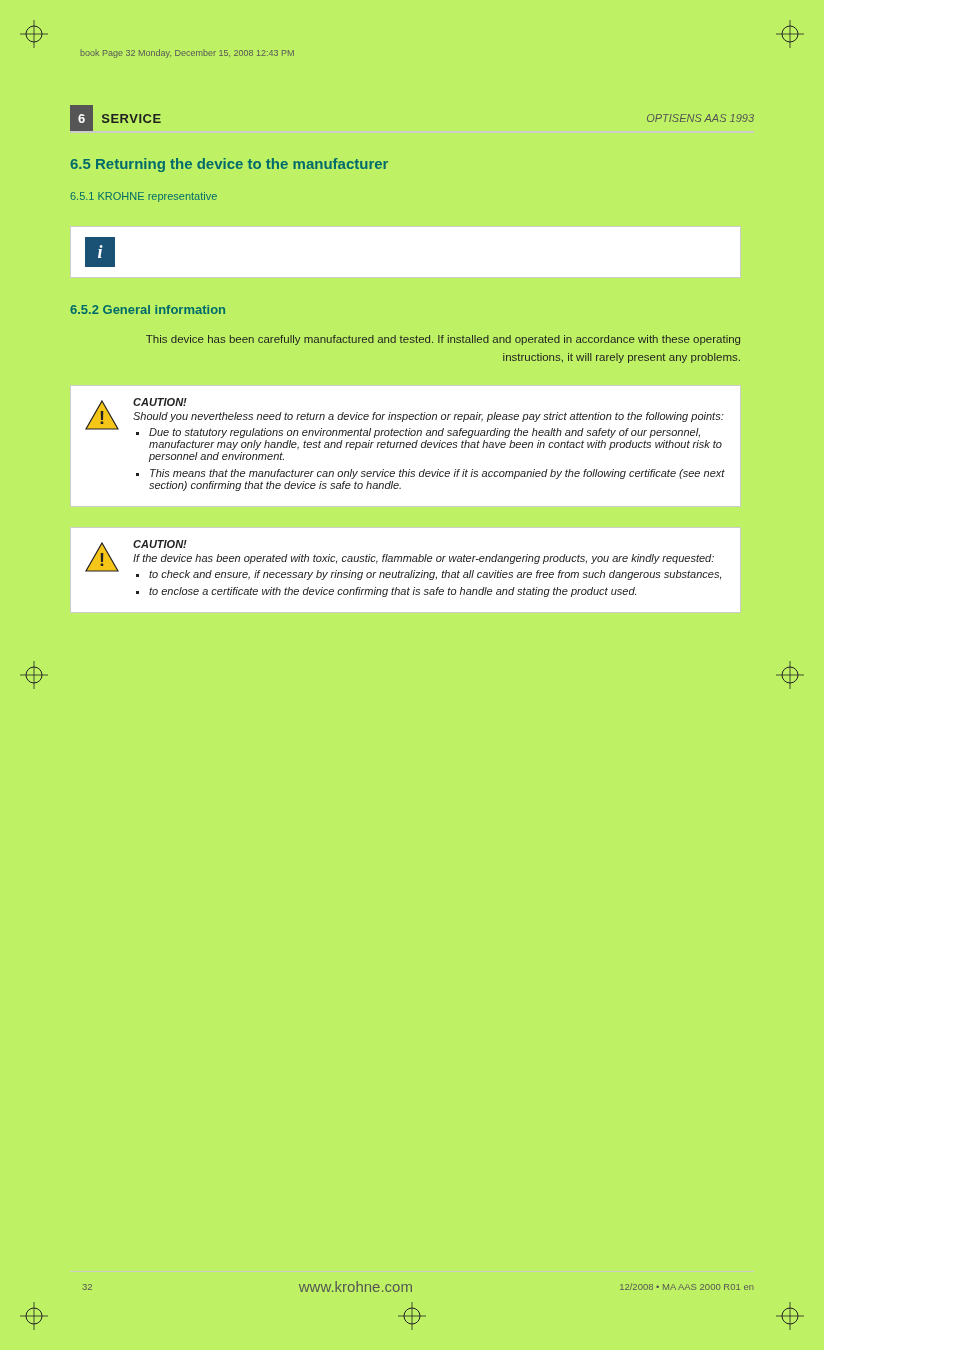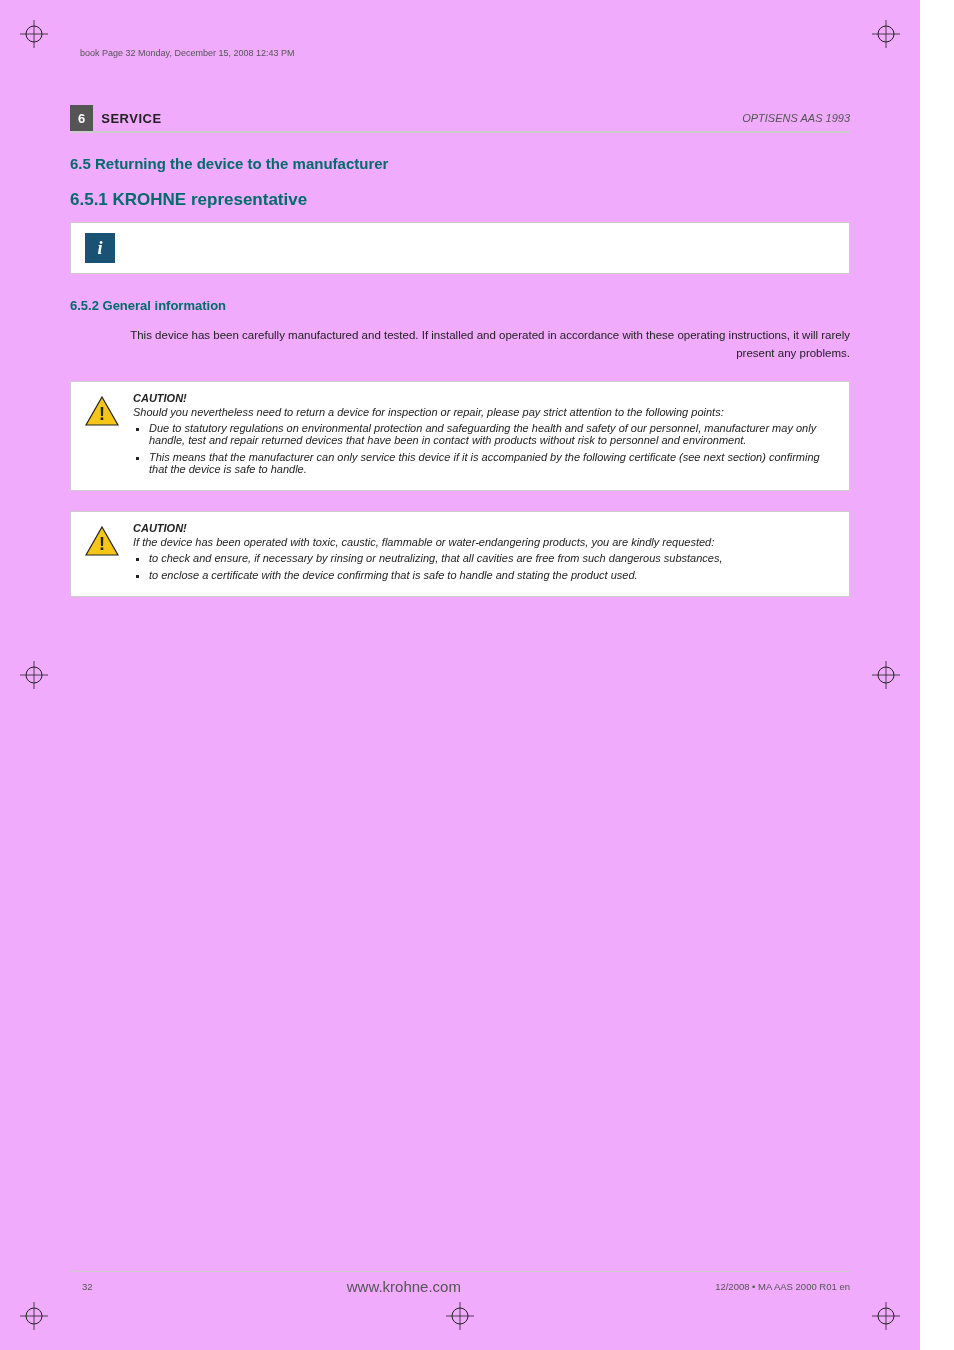--- a/index.html
+++ b/index.html
@@ -6,23 +6,23 @@
     body {
       background: #fff;
       font-family: Arial, Helvetica, sans-serif;
       width: 954px;
       min-height: 1350px;
       position: relative;
       overflow: hidden;
     }
 
     .page {
-      width: 920px;
+      width: 824px;
       min-height: 1350px;
-      background: #f0abfc;
+      background: #bef264;
       position: relative;
       padding: 0;
     }
 
     
     .reg-mark {
       position: absolute;
       width: 28px;
       height: 28px;
     }
@@ -78,37 +78,37 @@
       font-size: 11px;
       color: #555;
       font-style: italic;
     }
 
     
     .content {
       position: absolute;
       top: 155px;
       left: 70px;
-      right: 70px;
+      right: 83px;
     }
 
     
     .heading-65 {
       font-size: 15px;
       font-weight: bold;
       color: #006B6B;
       margin-bottom: 18px;
     }
 
     
     .heading-651 {
-      font-size: 17px;
-      font-weight: bold;
+      font-size: 11px;
+      font-weight: normal;
       color: #006B6B;
-      margin-bottom: 12px;
+      margin-bottom: 24px;
     }
 
     
     .heading-652 {
       font-size: 13px;
       font-weight: bold;
       color: #006B6B;
       margin-bottom: 14px;
     }
 

